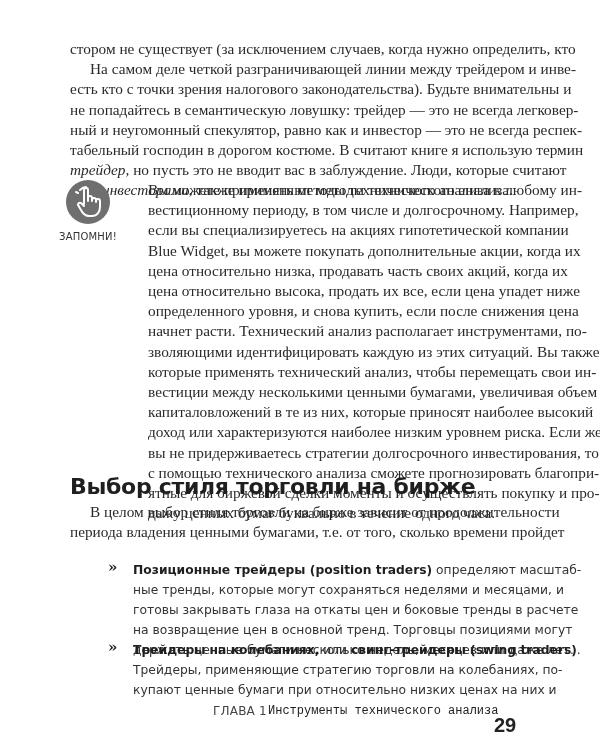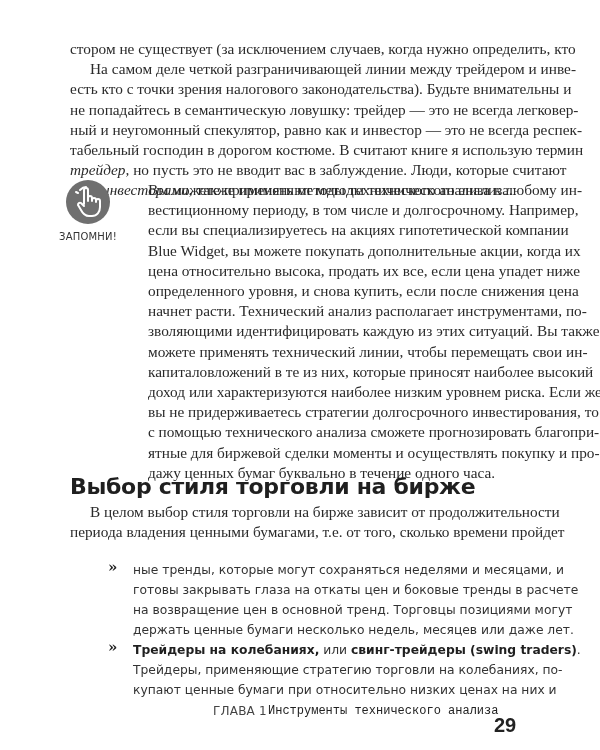--- a/index.html
+++ b/index.html
@@ -55,42 +55,45 @@
     </svg>
   </div>
   <div class="label">ЗАПОМНИ!</div>
 </div>
 
 <div id="p2" class="serif">
   <span class="jl">Вы можете применять методы технического анализа к любому ин-</span>
   <span class="jl">вестиционному периоду, в том числе и долгосрочному. Например,</span>
   <span class="jl">если вы специализируетесь на акциях гипотетической компании</span>
   <span class="jl">Blue Widget, вы можете покупать дополнительные акции, когда их</span>
+  <span class="jl">цена относительно низка, продавать часть своих акций, когда их</span>
   <span class="jl">цена относительно высока, продать их все, если цена упадет ниже</span>
   <span class="jl">определенного уровня, и снова купить, если после снижения цена</span>
   <span class="jl">начнет расти. Технический анализ располагает инструментами, по-</span>
   <span class="jl">зволяющими идентифицировать каждую из этих ситуаций. Вы также</span>
-  <span class="jl">можете применять технический линии, чтобы перемещать свои ин-</span>
+  <span class="jl">которые применять технический анализ, чтобы перемещать свои ин-</span>
+  <span class="jl">вестиции между несколькими ценными бумагами, увеличивая объем</span>
   <span class="jl">капиталовложений в те из них, которые приносят наиболее высокий</span>
   <span class="jl">доход или характеризуются наиболее низким уровнем риска. Если же</span>
   <span class="jl">вы не придерживаетесь стратегии долгосрочного инвестирования, то</span>
   <span class="jl">с помощью технического анализа сможете прогнозировать благопри-</span>
   <span class="jl">ятные для биржевой сделки моменты и осуществлять покупку и про-</span>
   <span class="ll">дажу ценных бумаг буквально в течение одного часа.</span>
 </div>
 
 <div id="h2">Выбор стиля торговли на бирже</div>
 
 <div id="p3" class="serif">
   <span class="jl indent">В целом выбор стиля торговли на бирже зависит от продолжительности</span>
   <span class="jl">периода владения ценными бумагами, т.е. от того, сколько времени пройдет</span>
 </div>
 
 <div id="mk1" class="marker">»</div>
 <div id="bl1" class="bullets">
+  <span class="jl"><span class="b">Позиционные трейдеры (position traders)</span><span> определяют масштаб-</span></span>
   <span class="jl">ные тренды, которые могут сохраняться неделями и месяцами, и</span>
   <span class="jl">готовы закрывать глаза на откаты цен и боковые тренды в расчете</span>
   <span class="jl">на возвращение цен в основной тренд. Торговцы позициями могут</span>
   <span class="ll">держать ценные бумаги несколько недель, месяцев или даже лет.</span>
 </div>
 
 <div id="mk2" class="marker">»</div>
 <div id="bl2" class="bullets">
   <span class="jl"><span class="b">Трейдеры на колебаниях,</span><span> или </span><span class="b">свинг-трейдеры (swing traders)</span><span>.</span></span>
   <span class="jl">Трейдеры, применяющие стратегию торговли на колебаниях, по-</span>

